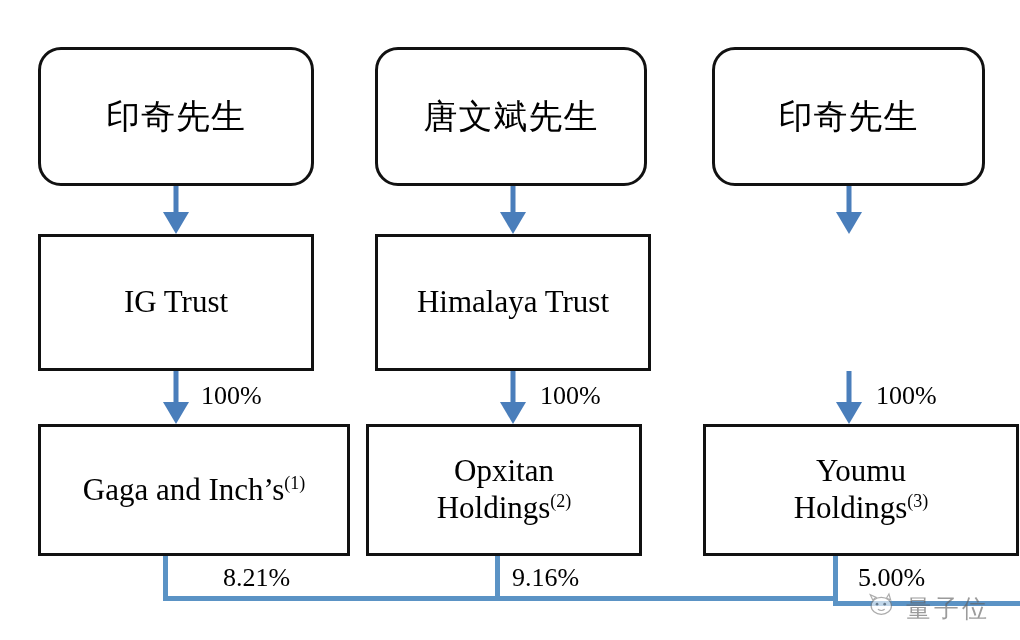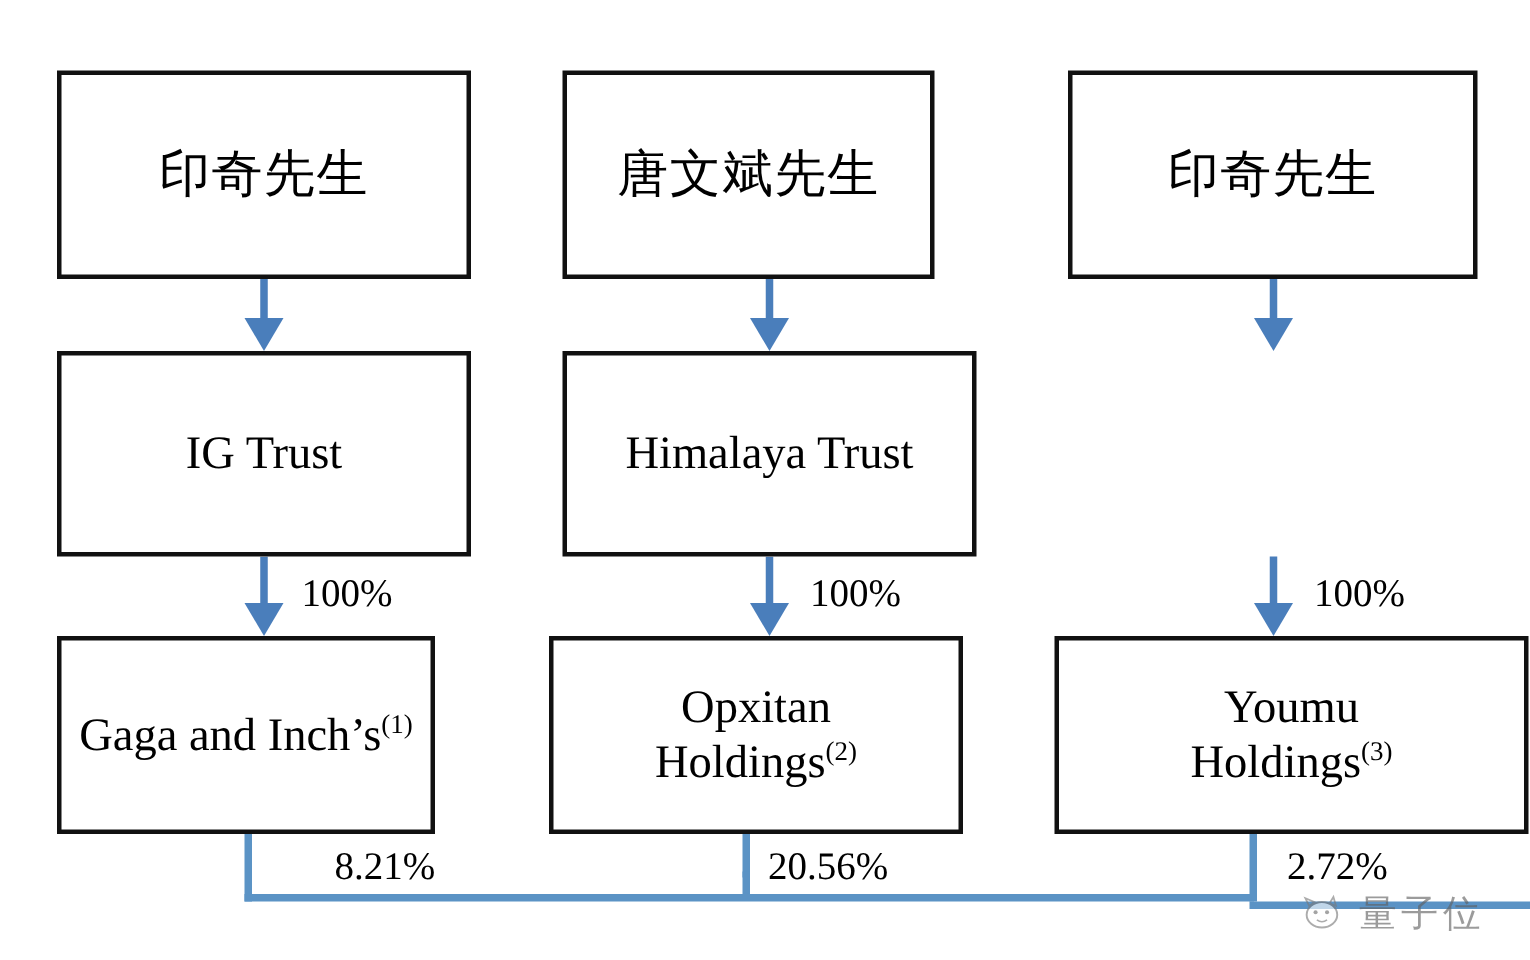--- a/index.html
+++ b/index.html
@@ -34,20 +34,21 @@
   .node .label {
     display: block;
     white-space: pre-line;
   }
 
   
   .row-person {
     font-family: "DejaVu Serif", "Liberation Serif", serif;
     font-size: 34px;
     letter-spacing: 1px;
+    border-radius: 23px;
   }
   
   .row-trust {
     font-size: 31px;
   }
   
   .row-holding {
     font-size: 31px;
     overflow: visible;
   }
@@ -105,21 +106,20 @@
     position: absolute;
     height: 5px;
     background: #5b93c5;
     z-index: 1;
   }
 
   
   .watermark {
     position: absolute;
     display: flex;
-    align-items: center;
     gap: 6px;
     z-index: 6;
     opacity: 0.62;
     color: #6d6d6d;
   }
   .watermark .wm-text {
     font-family: "DejaVu Serif", "Liberation Serif", serif;
     font-size: 25px;
     letter-spacing: 3px;
     color: #5f5f5f;
@@ -131,21 +131,21 @@
 </style>
 </head>
 <body>
 
 <div id="canvas">
 
   <div class="node row-person" style="left:38px; top:47px; width:276px; height:139px;">
     <span class="label">印奇先生</span>
   </div>
 
-  <div class="node row-person" style="left:375px; top:47px; width:248px; height:139px;">
+  <div class="node row-person" style="left:375px; top:47px; width:272px; height:139px;">
     <span class="label">唐文斌先生</span>
   </div>
 
   <div class="node row-person" style="left:712px; top:47px; width:273px; height:139px;">
     <span class="label">印奇先生</span>
   </div>
 
   <div class="arrow" style="left:163px; top:186px; width:26px; height:48px;">
     <div class="shaft" style="height:26px;"></div>
     <div class="head"></div>
@@ -178,21 +178,21 @@
   </div>
   <div class="arrow" style="left:836px; top:371px; width:26px; height:53px;">
     <div class="shaft" style="height:31px;"></div>
     <div class="head"></div>
   </div>
 
   <div class="pct" style="left:201px; top:381px;">100%</div>
   <div class="pct" style="left:540px; top:381px;">100%</div>
   <div class="pct" style="left:876px; top:381px;">100%</div>
 
-  <div class="node row-holding" style="left:38px; top:424px; width:252px; height:132px;">
+  <div class="node row-holding" style="left:38px; top:424px; width:312px; height:132px;">
     <span class="label"><span>Gaga and Inch’s</span><span class="sup">(1)</span></span>
   </div>
 
   <div class="node row-holding" style="left:366px; top:424px; width:276px; height:132px;">
     <span class="label"><span>Opxitan
 Holdings</span><span class="sup">(2)</span></span>
   </div>
 
   <div class="node row-holding" style="left:703px; top:424px; width:316px; height:132px;">
     <span class="label"><span>Youmu
@@ -201,22 +201,22 @@
 
   <div class="drop" style="left:163px; top:556px; height:45px;"></div>
   <div class="drop" style="left:495px; top:556px; height:29px;"></div>
   <div class="drop" style="left:833px; top:556px; height:45px;"></div>
 
   <div class="bus" style="left:163px; top:596px; width:673px;"></div>
   <div class="bus" style="left:833px; top:601px; width:187px;"></div>
   <div class="drop" style="left:495px; top:581px; height:18px;"></div>
 
   <div class="pct" style="left:203px; top:563px;margin-left:20px;">8.21%</div>
-  <div class="pct" style="left:512px; top:563px;">20.56%</div>
-  <div class="pct" style="left:858px; top:563px;">2.72%</div>
+  <div class="pct" style="left:512px; top:563px;">9.16%</div>
+  <div class="pct" style="left:858px; top:563px;">5.00%</div>
 
   <div class="watermark" style="left:866px; top:592px;">
     <svg class="wm-cat" viewBox="0 0 40 30">
       <path d="M8 9 L5 3 L12 6 Z" fill="none" stroke="#7a7a7a" stroke-width="1.4"></path>
       <path d="M24 7 L27 2 L29 9 Z" fill="none" stroke="#7a7a7a" stroke-width="1.4"></path>
       <ellipse cx="18" cy="16" rx="12" ry="10" fill="#ffffff" stroke="#7a7a7a" stroke-width="1.5"></ellipse>
       <circle cx="13" cy="14" r="1.6" fill="#6d6d6d"></circle>
       <circle cx="22" cy="14" r="1.6" fill="#6d6d6d"></circle>
       <path d="M14 20 Q18 23 22 20" fill="none" stroke="#7a7a7a" stroke-width="1.2"></path>
     </svg>

